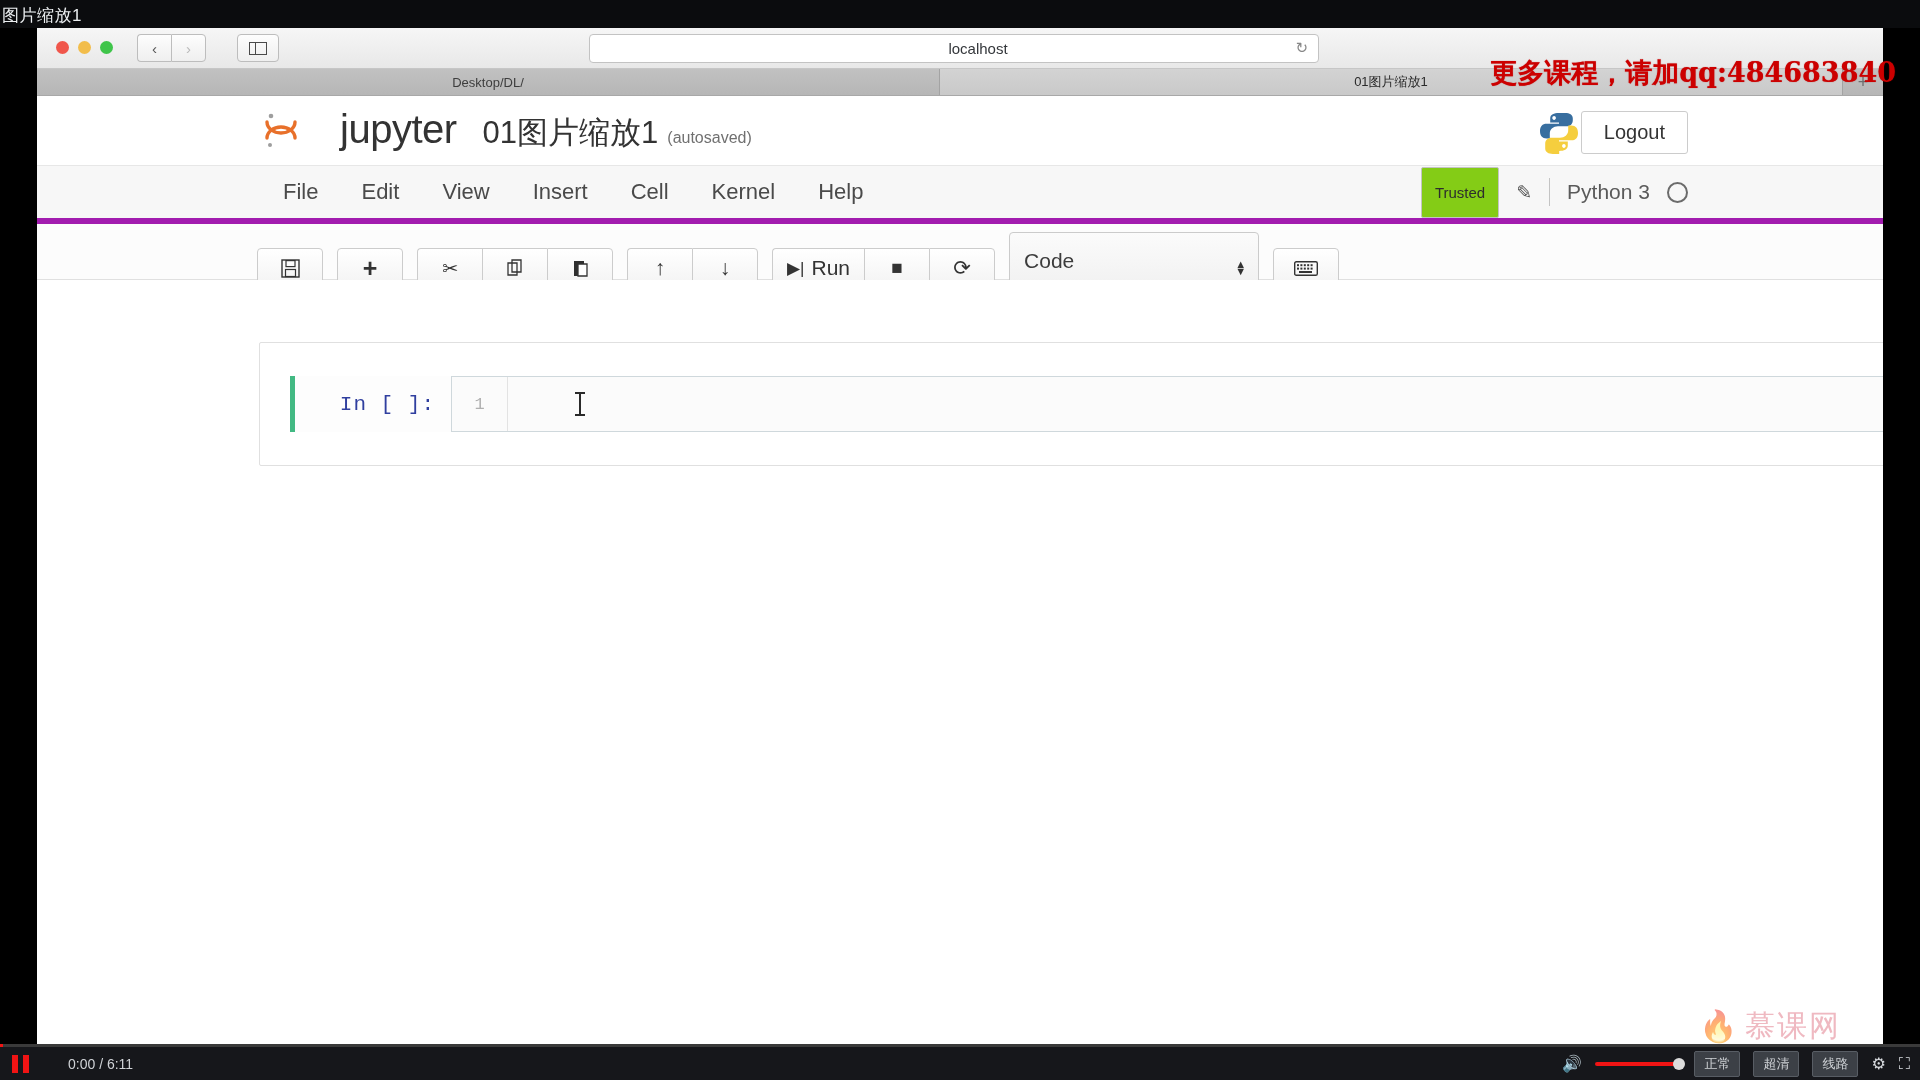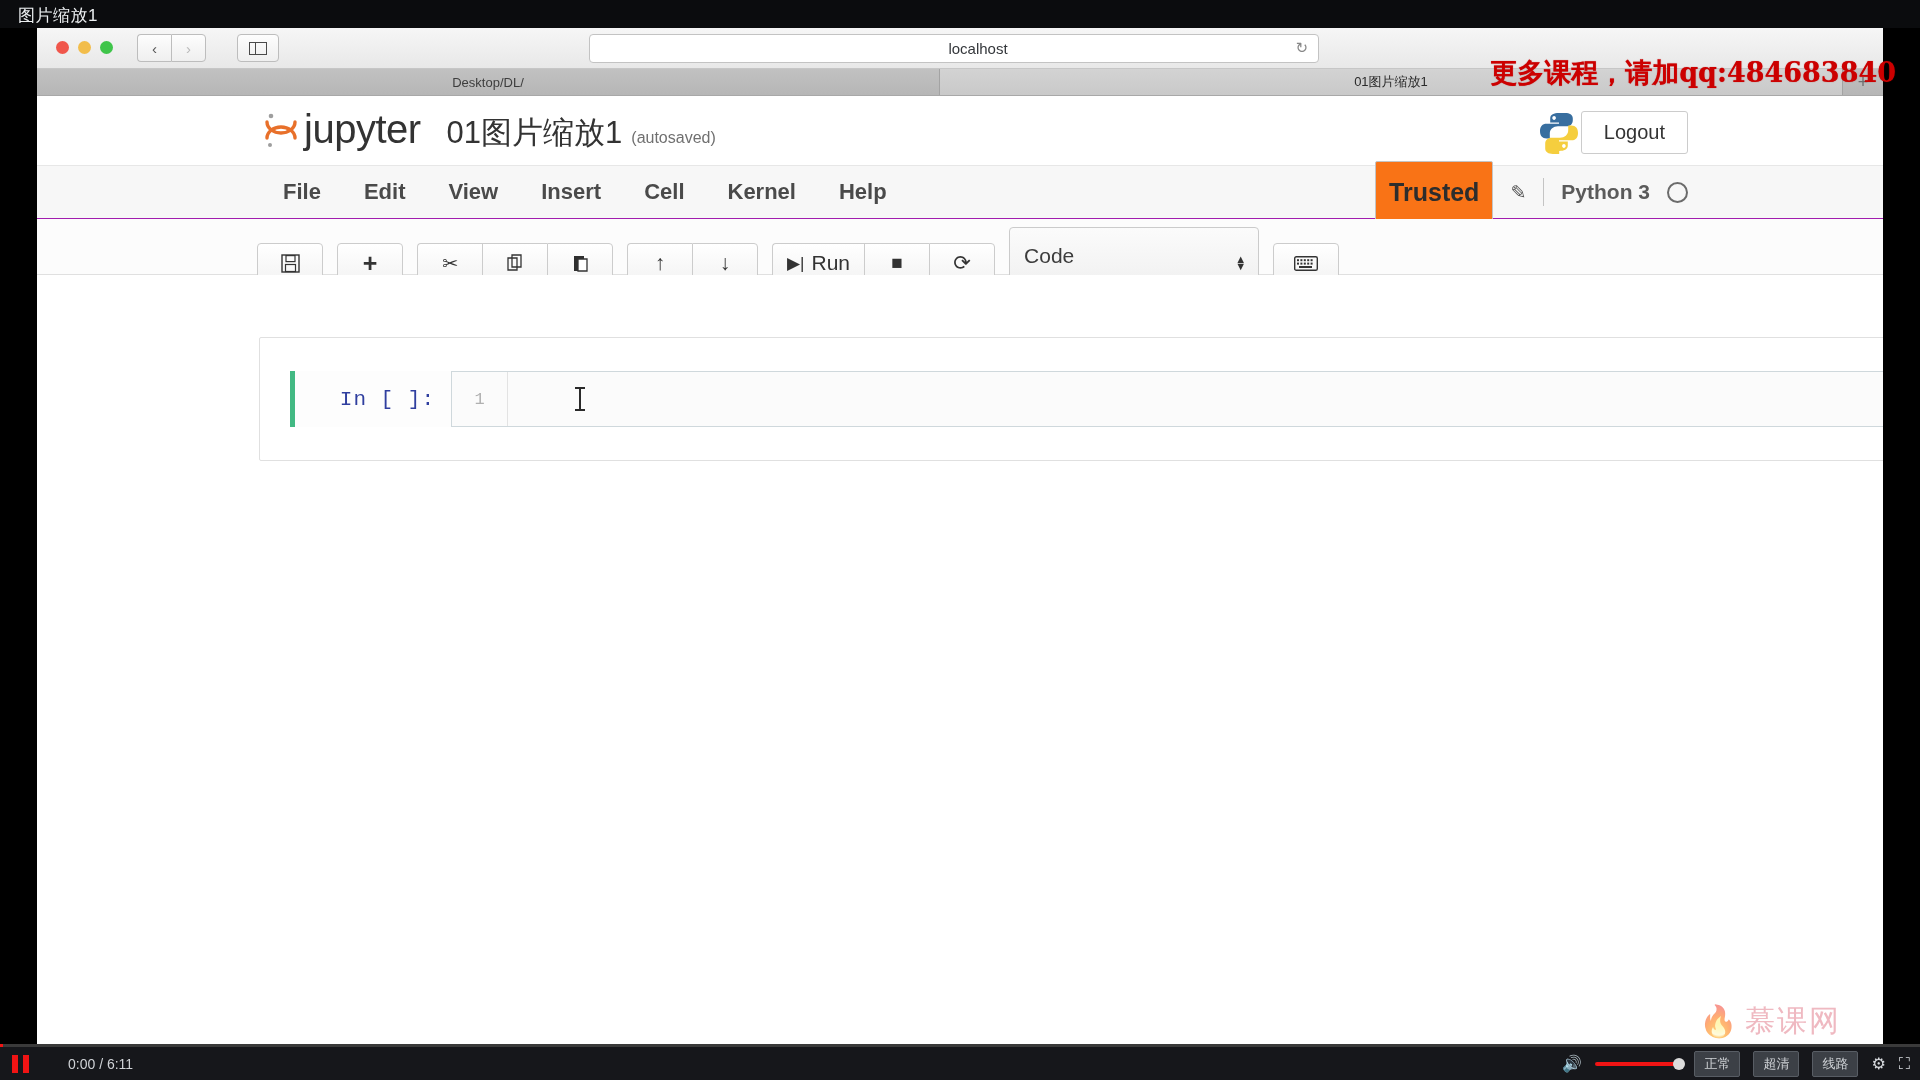--- a/index.html
+++ b/index.html
@@ -11,21 +11,21 @@
   }
   #page {
     position: relative;
     width: 1920px; height: 1080px;
     background: #0b0c0e;
   }
 
   
   .video-title {
     position: absolute;
-    left: 18px; top: 4px;
+    left: 2px; top: 4px;
     color: #eceff1;
     font-size: 17px;
     letter-spacing: .5px;
     white-space: nowrap;
   }
 
   
   .video-stage {
     position: absolute;
     left: 0; top: 28px;
@@ -145,20 +145,21 @@
   .jp-logo-mark {
     width: 38px; height: 42px; position: relative; margin-right: 4px;
     align-self: center;
   }
   .jp-brand {
     font-size: 40px;
     color: #333;
     font-weight: 300;
     letter-spacing: -.5px;
     line-height: 1;
+    margin-left: 36px;
   }
   .jp-notebook-name {
     margin-left: 26px;
     font-size: 31px;
     color: #333;
     line-height: 1;
   }
   .jp-autosaved {
     margin-left: 9px;
     font-size: 16px;
@@ -177,43 +178,42 @@
     background: #fff;
     border: 1px solid #cccccc;
     border-radius: 3px;
   }
 
   
   .jp-menubar {
     position: relative;
     height: 52px;
     background: #f7f7f7;
-    border-bottom: 1px solid #a21caf;
-    font-weight: bold;
+    border-bottom: 6px solid #a21caf;
   }
   .jp-menus {
     position: absolute; left: 244px; top: 0;
     height: 52px; display: flex; align-items: center; gap: 39px;
   }
   .jp-menu-item {
     font-size: 22px;
     color: #4a4a4a;
     padding: 4px 2px;
   }
   .jp-menubar-right {
     position: absolute; right: 195px; top: 0;
     height: 52px;
     display: flex; align-items: center; gap: 17px;
   }
   .trusted-badge {
     padding: 16px 13px;
-    font-size: 25px;
+    font-size: 15px;
     color: #2d2d2d;
     border: 1px solid #c4c4c4;
-    background: #f97316;
+    background: #84cc16;
     border-radius: 2px;
   }
   .pencil-icon { font-size: 19px; color: #555; }
   .vdiv { width: 1px; height: 28px; background: #c4c4c4; }
   .kernel-name { font-size: 21px; color: #5a5a5a; }
   .kernel-indicator {
     width: 17px; height: 17px;
     border: 2px solid #6b6b6b;
     border-radius: 50%;
     background: transparent;

